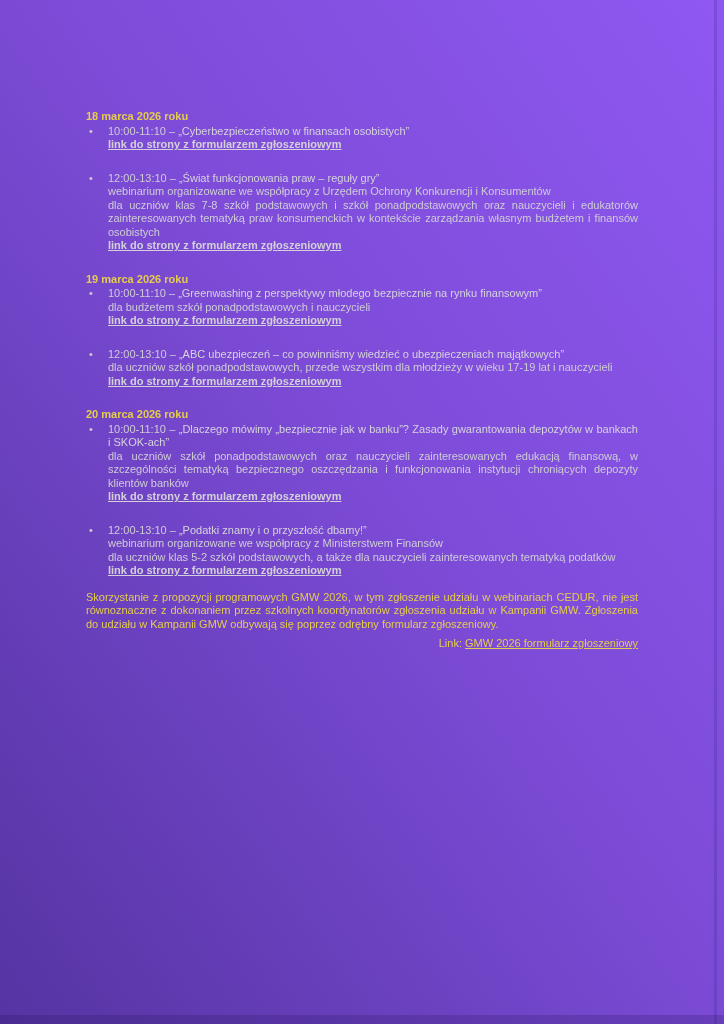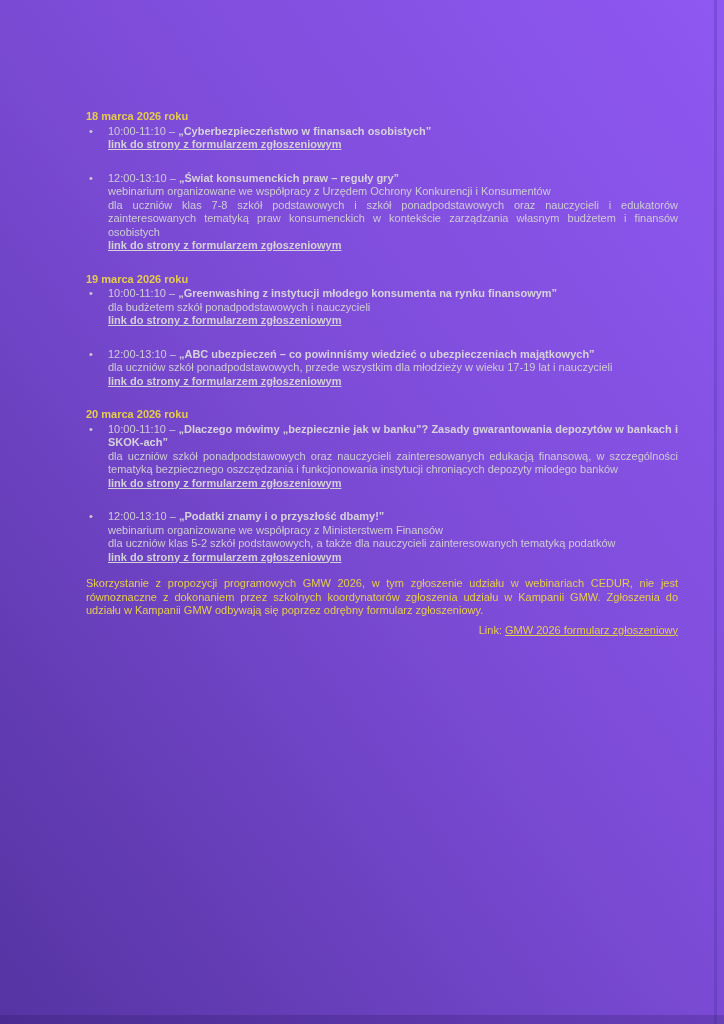--- a/index.html
+++ b/index.html
@@ -18,40 +18,40 @@
     content: ""; position: absolute; left: 0; right: 0; bottom: 0; height: 9px;
     background: rgba(30, 15, 80, 0.20); pointer-events: none;
   }
   
   .edge-line {
     position: absolute; top: 0; bottom: 0; right: 7px; width: 3px;
     background: rgba(55, 35, 140, 0.22); pointer-events: none;
   }
   .content {
     position: absolute; top: 0; left: 0; right: 0;
-    padding: 110px 46px 0 86px;
+    padding: 110px 86px 0 86px;
     font-size: 11px; line-height: 13.5px;
     color: #cfccd6;
   }
   .date-heading {
     font-weight: bold; color: #e4cc4e;
     margin: 0 0 1px 0;
   }
   .event {
     position: relative;
     padding-left: 22px;
     margin-bottom: 20px;
   }
   .bullet {
     position: absolute; left: 3px; top: 0;
     color: #cfccd6;
   }
   .bullet::before { content: "\2022"; }
   .title-line { text-align: justify; }
-  .event-title { font-weight: bold; color: #d6d2dd; }
+  .event-title { font-weight: normal; color: #d6d2dd; }
   .detail { text-align: justify; }
   .reg-link {
     font-weight: bold; text-decoration: underline; color: #d3d0da;
     cursor: pointer;
   }
   .footer-note {
     margin-top: -7px;
     text-align: justify;
     color: #e4cc4e;
   }
@@ -76,52 +76,52 @@
       <div class="date-heading">18 marca 2026 roku</div>
 
       <div class="event">
         <span class="bullet"></span>
         <div class="title-line"><span class="event-time">10:00-11:10 – </span><span class="event-title">„Cyberbezpieczeństwo w finansach osobistych”</span></div>
         <div class="reg-link">link do strony z formularzem zgłoszeniowym</div>
       </div>
 
       <div class="event">
         <span class="bullet"></span>
-        <div class="title-line"><span class="event-time">12:00-13:10 – </span><span class="event-title">„Świat konsumenckich praw – reguły gry”</span></div>
+        <div class="title-line"><span class="event-time">12:00-13:10 – </span><span class="event-title">„Świat funkcjonowania praw – reguły gry”</span></div>
         <div class="detail">webinarium organizowane we współpracy z Urzędem Ochrony Konkurencji i Konsumentów</div>
         <div class="detail">dla uczniów klas 7-8 szkół podstawowych i szkół ponadpodstawowych oraz nauczycieli i edukatorów zainteresowanych tematyką praw konsumenckich w kontekście zarządzania własnym budżetem i finansów osobistych</div>
         <div class="reg-link">link do strony z formularzem zgłoszeniowym</div>
       </div>
     </div>
 
     <div class="section">
       <div class="date-heading">19 marca 2026 roku</div>
 
       <div class="event">
         <span class="bullet"></span>
-        <div class="title-line"><span class="event-time">10:00-11:10 – </span><span class="event-title">„Greenwashing z instytucji młodego konsumenta na rynku finansowym”</span></div>
+        <div class="title-line"><span class="event-time">10:00-11:10 – </span><span class="event-title">„Greenwashing z perspektywy młodego bezpiecznie na rynku finansowym”</span></div>
         <div class="detail">dla budżetem szkół ponadpodstawowych i nauczycieli</div>
         <div class="reg-link">link do strony z formularzem zgłoszeniowym</div>
       </div>
 
       <div class="event">
         <span class="bullet"></span>
         <div class="title-line"><span class="event-time">12:00-13:10 – </span><span class="event-title">„ABC ubezpieczeń – co powinniśmy wiedzieć o ubezpieczeniach majątkowych”</span></div>
         <div class="detail">dla uczniów szkół ponadpodstawowych, przede wszystkim dla młodzieży w wieku 17-19 lat i nauczycieli</div>
         <div class="reg-link">link do strony z formularzem zgłoszeniowym</div>
       </div>
     </div>
 
     <div class="section">
       <div class="date-heading">20 marca 2026 roku</div>
 
       <div class="event">
         <span class="bullet"></span>
         <div class="title-line"><span class="event-time">10:00-11:10 – </span><span class="event-title">„Dlaczego mówimy „bezpiecznie jak w banku”? Zasady gwarantowania depozytów w bankach i SKOK-ach”</span></div>
-        <div class="detail">dla uczniów szkół ponadpodstawowych oraz nauczycieli zainteresowanych edukacją finansową, w szczególności tematyką bezpiecznego oszczędzania i funkcjonowania instytucji chroniących depozyty młodego banków</div>
+        <div class="detail">dla uczniów szkół ponadpodstawowych oraz nauczycieli zainteresowanych edukacją finansową, w szczególności tematyką bezpiecznego oszczędzania i funkcjonowania instytucji chroniących depozyty klientów banków</div>
         <div class="reg-link">link do strony z formularzem zgłoszeniowym</div>
       </div>
 
       <div class="event">
         <span class="bullet"></span>
         <div class="title-line"><span class="event-time">12:00-13:10 – </span><span class="event-title">„Podatki znamy i o przyszłość dbamy!”</span></div>
         <div class="detail">webinarium organizowane we współpracy z Ministerstwem Finansów</div>
         <div class="detail">dla uczniów klas 5-2 szkół podstawowych, a także dla nauczycieli zainteresowanych tematyką podatków</div>
         <div class="reg-link">link do strony z formularzem zgłoszeniowym</div>
       </div>

